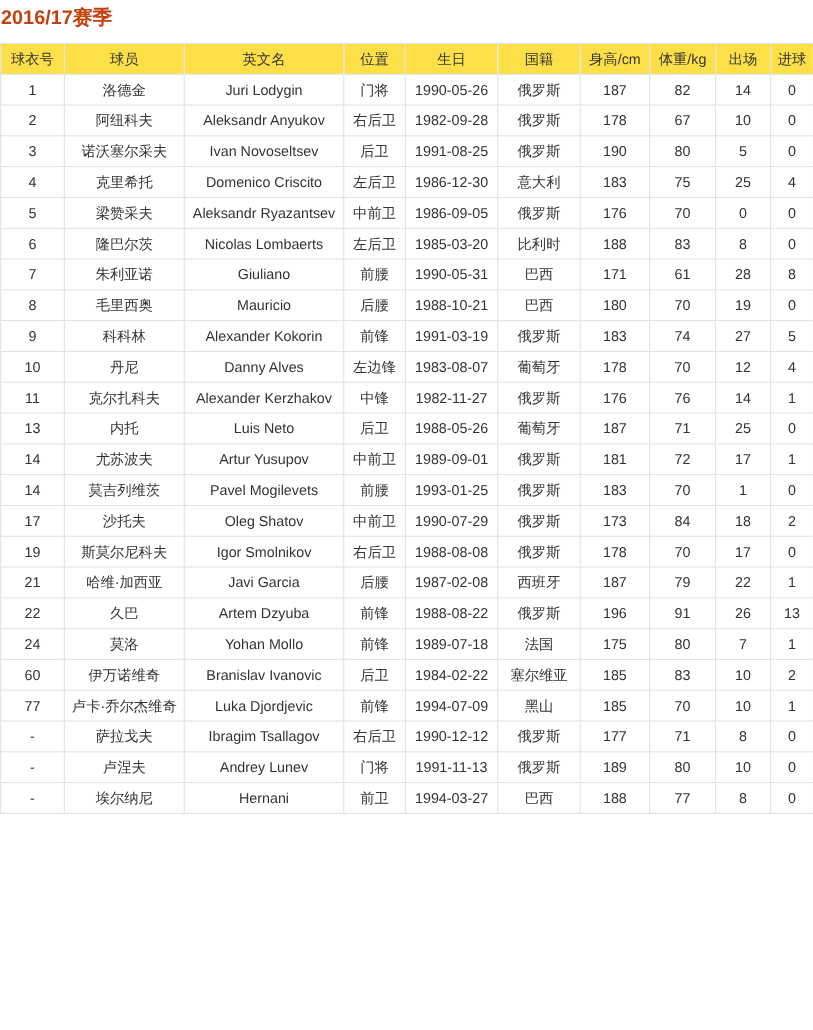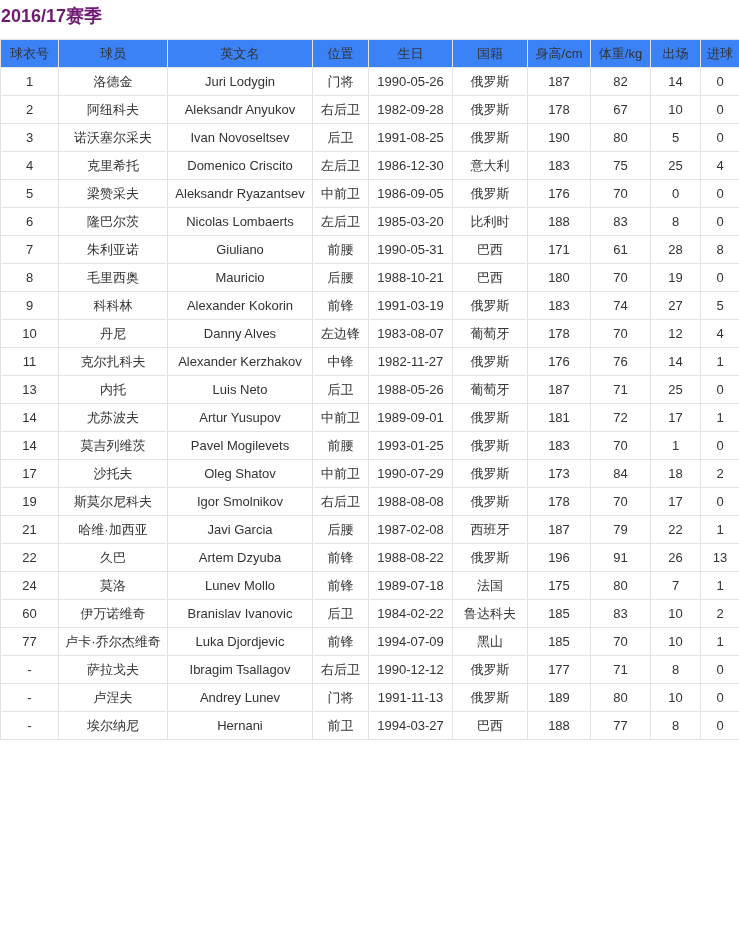--- a/index.html
+++ b/index.html
@@ -15,21 +15,21 @@
   .page {
     width: 739px;
     min-height: 936px;
     background: #ffffff;
     box-sizing: border-box;
   }
   h1.season-title {
     font-size: 18px;
     line-height: 21px;
     font-weight: bold;
-    color: #701a75;
+    color: #c2410c;
     margin: 6px 0 0 1px;
     padding: 0;
   }
   table.roster {
     border-collapse: collapse;
     table-layout: fixed;
     width: 739px;
     margin-top: 12px;
   }
   table.roster th,
@@ -40,21 +40,21 @@
     font-size: 13px;
     font-weight: normal;
     color: #333333;
     height: 28px;
     padding: 0 2px;
     overflow: hidden;
     white-space: nowrap;
     box-sizing: border-box;
   }
   table.roster th {
-    background: #3b82f6;
+    background: #fde047;
   }
   table.roster td {
     background: #ffffff;
   }
 </style>
 </head>
 <body>
 
 <div class="page">
 
@@ -300,36 +300,36 @@
           <td>1988-08-22</td>
           <td>俄罗斯</td>
           <td>196</td>
           <td>91</td>
           <td>26</td>
           <td>13</td>
         </tr>
         <tr>
           <td>24</td>
           <td>莫洛</td>
-          <td>Lunev Mollo</td>
+          <td>Yohan Mollo</td>
           <td>前锋</td>
           <td>1989-07-18</td>
           <td>法国</td>
           <td>175</td>
           <td>80</td>
           <td>7</td>
           <td>1</td>
         </tr>
         <tr>
           <td>60</td>
           <td>伊万诺维奇</td>
           <td>Branislav Ivanovic</td>
           <td>后卫</td>
           <td>1984-02-22</td>
-          <td>鲁达科夫</td>
+          <td>塞尔维亚</td>
           <td>185</td>
           <td>83</td>
           <td>10</td>
           <td>2</td>
         </tr>
         <tr>
           <td>77</td>
           <td>卢卡·乔尔杰维奇</td>
           <td>Luka Djordjevic</td>
           <td>前锋</td>

